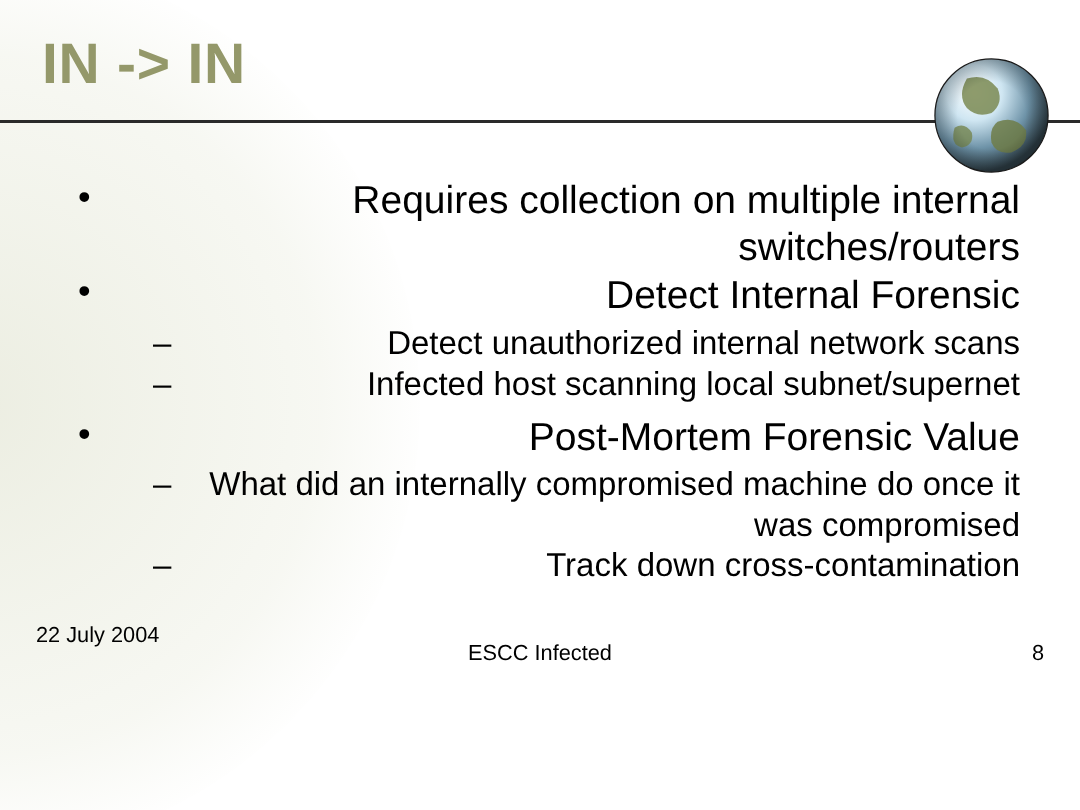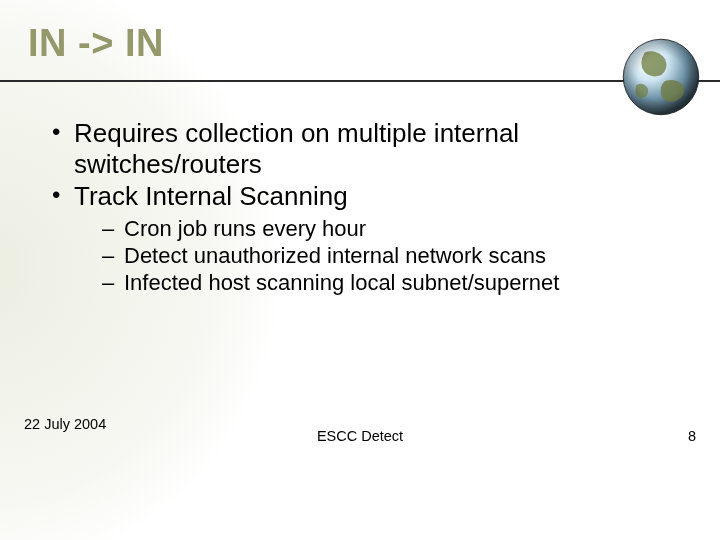--- a/index.html
+++ b/index.html
@@ -49,21 +49,21 @@
     right: 18px;
     top: 36px;
     width: 82px;
     height: 82px;
     z-index: 3;
   }
   .content {
     padding: 34px 40px 0 52px;
     color: #000;
   }
-  ul.top { list-style: none; }
+  ul.top { list-style: none; text-align: right; }
   ul.top > li {
     font-size: 26px;
     line-height: 1.18;
     margin-bottom: 2px;
     position: relative;
     padding-left: 22px;
   }
   ul.top > li::before {
     content: "•";
     position: absolute;
@@ -133,29 +133,35 @@
       <path d="M20,60 Q28,55 34,64 Q36,74 26,76 Q16,74 20,60 Z" fill="#76864f" opacity="0.8"></path>
       <circle cx="50" cy="50" r="46" fill="url(#halo)"></circle>
       <circle cx="50" cy="50" r="46" fill="none" stroke="#1a1a1a" stroke-width="1"></circle>
     </svg>
   </div>
 
   <div class="content">
     <ul class="top">
       <li>Requires collection on multiple internal switches/routers</li>
       <li>
-        <span>Track Internal Scanning</span>
+        <span>Detect Internal Forensic</span>
         <ul class="sub">
-          <li>Cron job runs every hour</li>
           <li>Detect unauthorized internal network scans</li>
           <li>Infected host scanning local subnet/supernet</li>
+        </ul>
+      </li>
+      <li>
+        <span>Post-Mortem Forensic Value</span>
+        <ul class="sub">
+          <li>What did an internally compromised machine do once it was compromised</li>
+          <li>Track down cross-contamination</li>
         </ul>
       </li>
     </ul>
   </div>
 
   <div class="footer">
     <div class="date">22 July 2004</div>
-    <div class="center">ESCC Detect</div>
+    <div class="center">ESCC Infected</div>
     <div class="page">8</div>
   </div>
 
 </div>
 
 </body></html>

